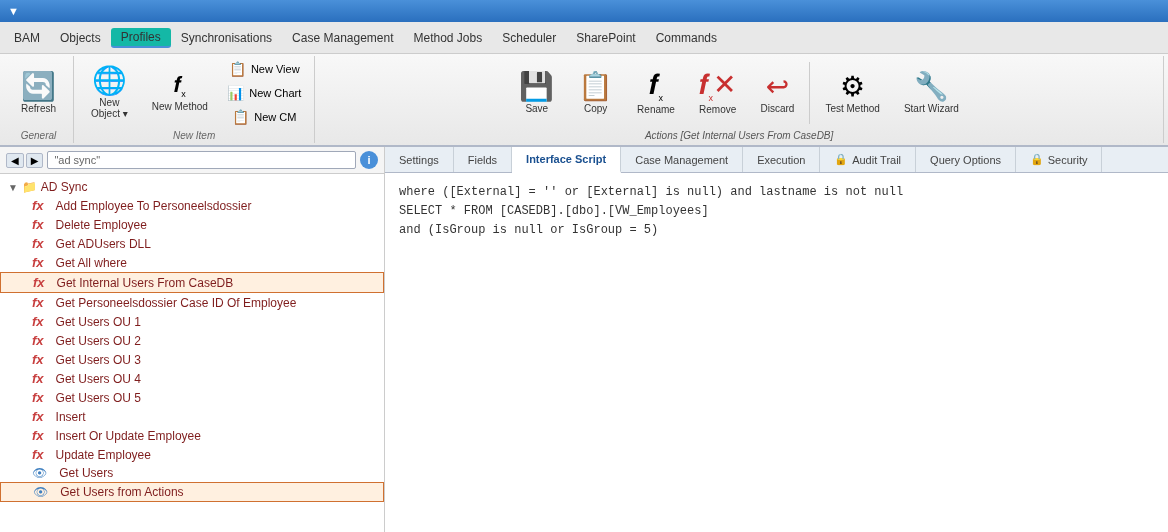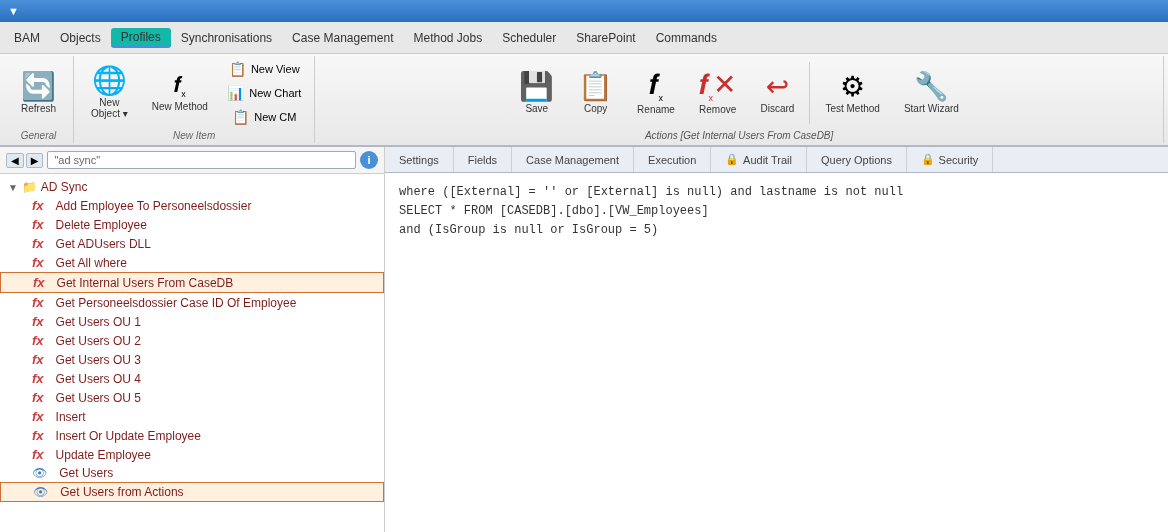--- a/index.html
+++ b/index.html
@@ -418,20 +418,23 @@
 
   <div class="right-panel">
 
     <div class="tab-bar">
       <div class="tab">
         <span>Settings</span>
       </div>
       <div class="tab">
         <span>Fields</span>
       </div>
+      <div class="tab active">
+        <span>Interface Script</span>
+      </div>
       <div class="tab">
         <span>Case Management</span>
       </div>
       <div class="tab">
         <span>Execution</span>
       </div>
       <div class="tab">
         <span>🔒</span>
         <span>Audit Trail</span>
       </div>

